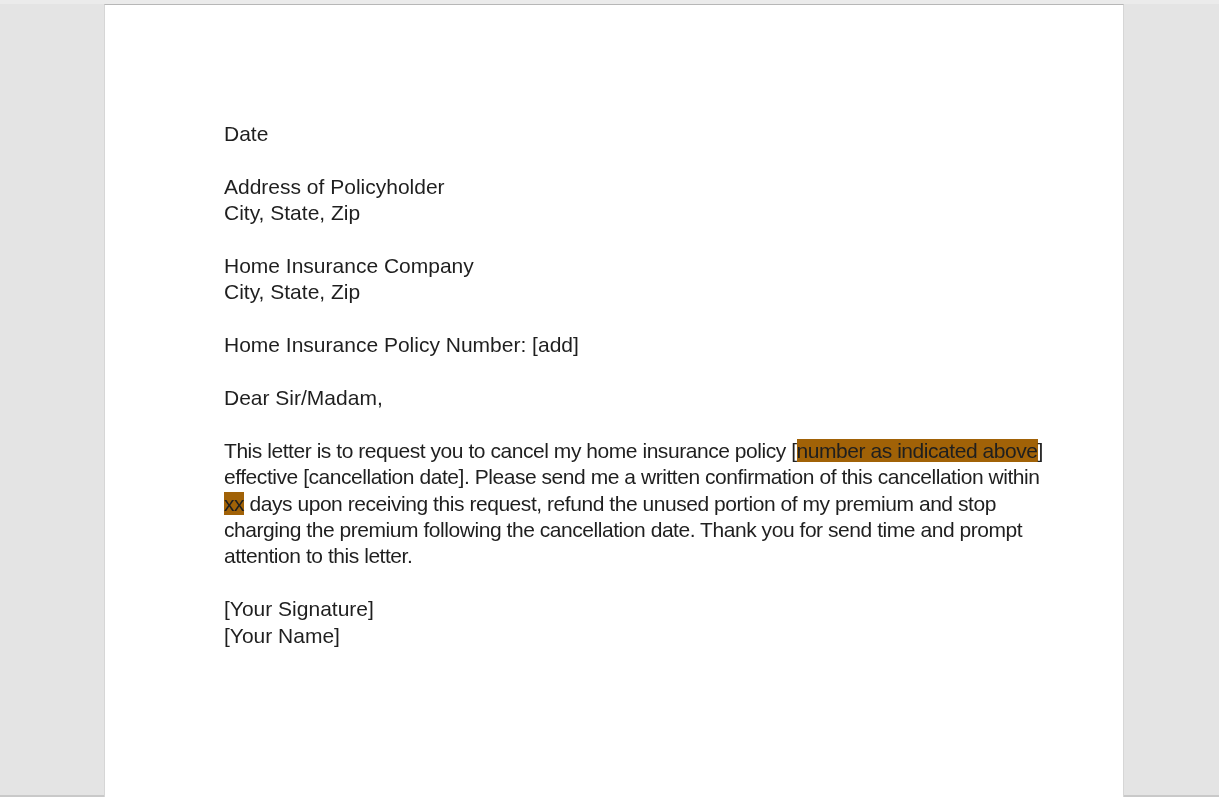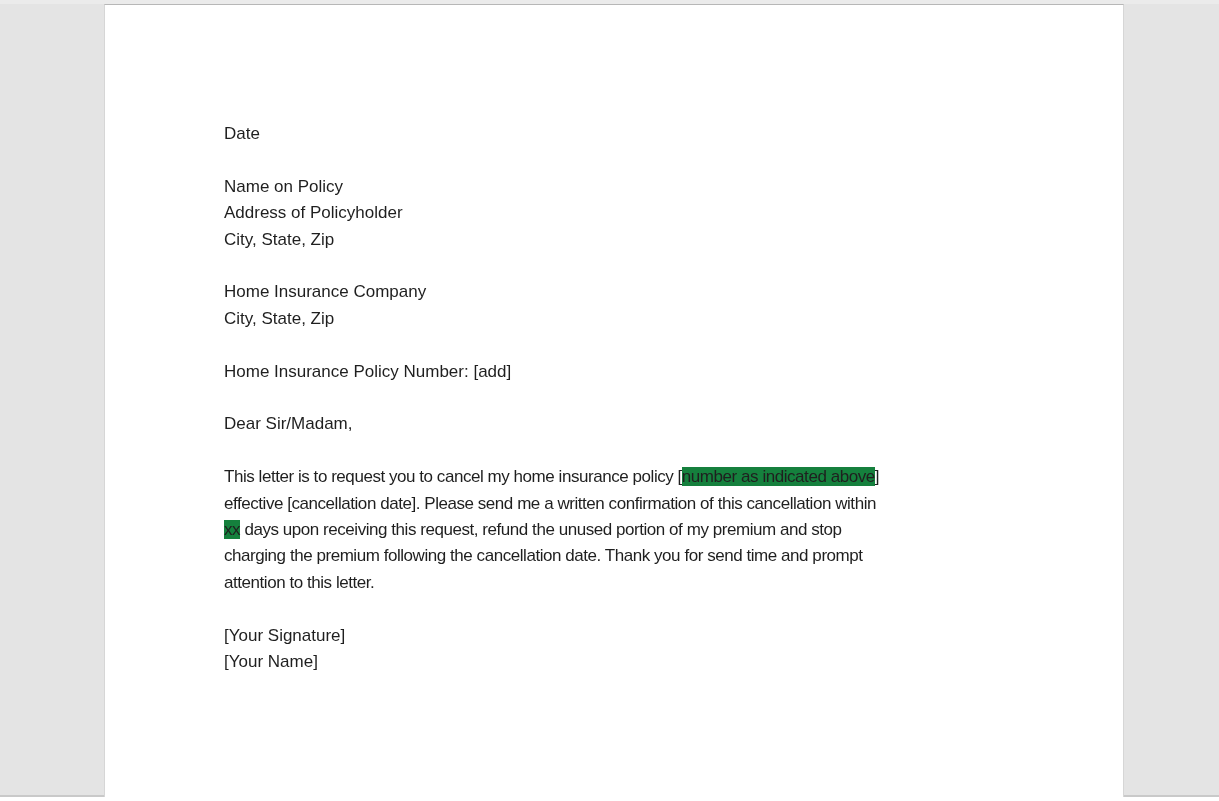--- a/index.html
+++ b/index.html
@@ -28,44 +28,43 @@
     width: 1020px;
     height: 793px;
     box-sizing: border-box;
     background: #ffffff;
     border-left: 1px solid #d6d6d6;
     border-right: 1px solid #d6d6d6;
     border-top: 1px solid #b7b7b7;
   }
   .content {
     padding: 116px 30px 0 119px;
-    font-size: 17px;
+    font-size: 21px;
     line-height: 26.4px;
     color: #1f1f1f;
   }
   .content p { margin: 0 0 26.4px 0; }
   .line { white-space: pre; }
   .body-para .line { letter-spacing: -0.45px; }
-  .hl { background: #15803d; }
+  .hl { background: #a16207; }
 </style>
 </head>
 <body>
 
 <div class="canvas">
   <div class="gray-area"></div>
 
   <div class="page">
     <div class="content">
 
       <p>
         <span class="line">Date</span>
       </p>
 
       <p>
-        <span class="line" style="display:block">Name on Policy</span>
         <span class="line" style="display:block">Address of Policyholder</span>
         <span class="line" style="display:block">City, State, Zip</span>
       </p>
 
       <p>
         <span class="line" style="display:block">Home Insurance Company</span>
         <span class="line" style="display:block">City, State, Zip</span>
       </p>
 
       <p>

